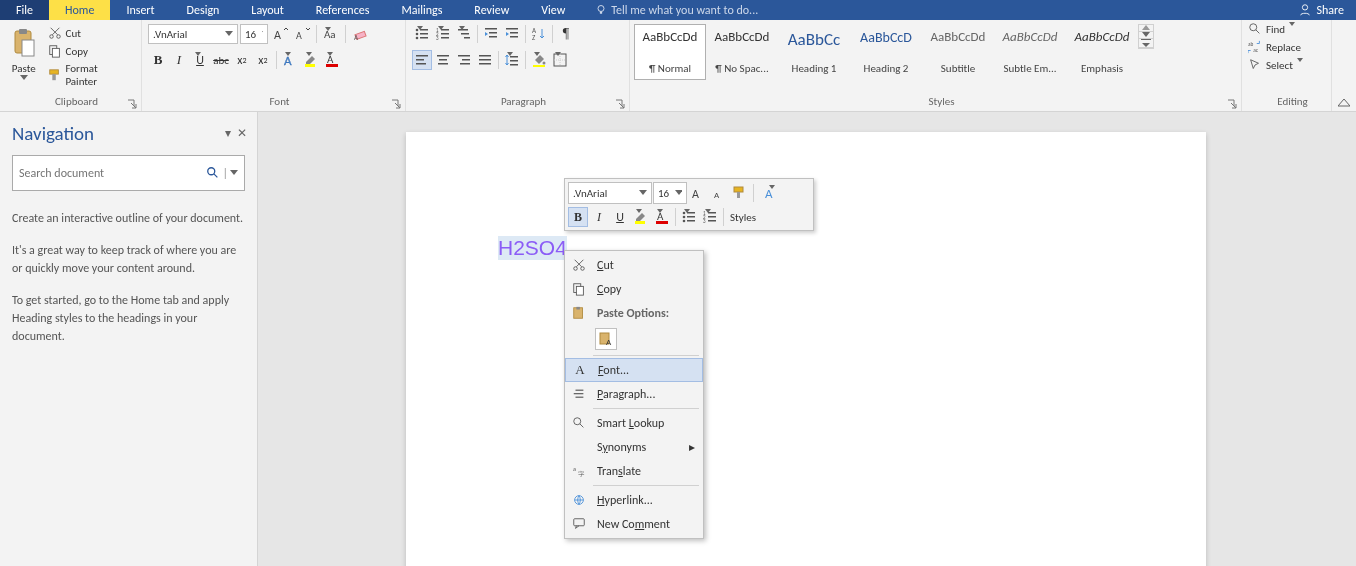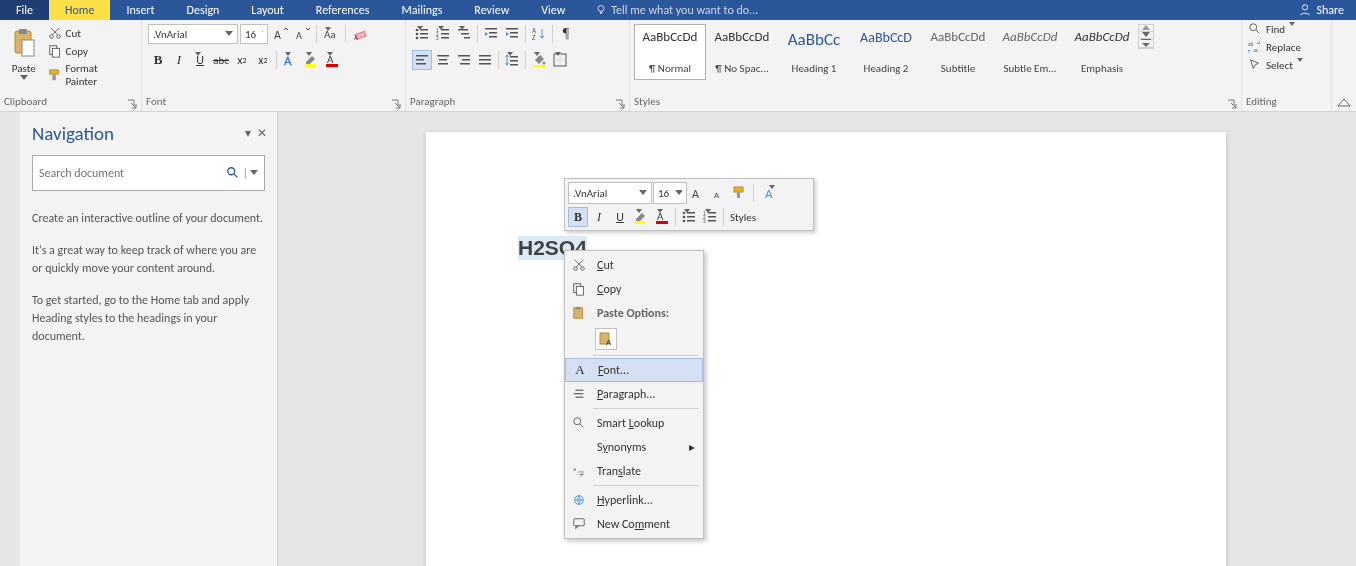--- a/index.html
+++ b/index.html
@@ -11,21 +11,21 @@
 .ribbon-tab.active { background: #fde047; color: #2b579a; }
 .ribbon-tab.file { background: #1e3e74; }
 .tellme { display: flex; align-items: center; color: #cdd8ea; gap: 4px; padding-left: 14px; }
 .tellme svg { width: 12px; height: 12px; }
 .share { margin-left: auto; padding: 0 12px; display: flex; align-items: center; gap: 4px; }
 
 
 .ribbon { background: #f3f3f3; height: 92px; border-bottom: 1px solid #d4d4d4; display: flex; }
 .group { border-right: 1px solid #e0e0e0; display: flex; flex-direction: column; }
 .group-body { flex: 1; display: flex; align-items: flex-start; padding: 4px 6px 0 6px; }
-.group-label { font-size: 11px; color: #666; padding: 2px 0 3px 4px; position: relative; }
+.group-label { text-align: center; font-size: 11px; color: #666; padding: 2px 0 3px 12px; position: relative; }
 .dlg-launch { position: absolute; right: 4px; bottom: 2px; width: 10px; height: 10px; }
 .dlg-launch svg { width: 10px; height: 10px; }
 
 
 .paste-big { display: flex; flex-direction: column; align-items: center; width: 36px; padding-top: 2px; }
 .paste-big .icon-area { width: 28px; height: 34px; display: flex; align-items: center; justify-content: center; }
 .paste-big .lbl { font-size: 11px; margin-top: 2px; }
 .clip-side { display: flex; flex-direction: column; gap: 4px; padding: 2px 4px 0 6px; }
 .clip-item { display: flex; align-items: center; gap: 4px; font-size: 11px; }
 .clip-item svg { width: 14px; height: 14px; }
@@ -55,35 +55,35 @@
 .styles-scroll div { flex: 1; display: flex; align-items: center; justify-content: center; border-bottom: 1px solid #d0d0d0; }
 
 
 .edit-col { display: flex; flex-direction: column; gap: 4px; padding: 2px 6px; }
 .edit-item { display: flex; align-items: center; gap: 4px; font-size: 11px; }
 .edit-item svg { width: 14px; height: 14px; }
 
 .collapse-rib { width: 24px; display:flex; align-items: flex-end; justify-content:center; padding-bottom:4px; }
 
 
-.main { display: flex; height: calc(566px - 112px); padding-left: 20px; }
+.main { display: flex; height: calc(566px - 112px); }
 .nav-pane { width: 258px; background: #f3f3f3; border-right: 1px solid #d4d4d4; padding: 10px 12px; position: relative; }
 .nav-title { font-size: 19px; color: #2b579a; }
 .nav-ctl { position: absolute; right: 10px; top: 14px; display: flex; gap: 6px; color: #666; }
 .nav-search { margin-top: 10px; display:flex; align-items:center; border: 1px solid #aaa; background:#fff; height: 36px; padding: 0 6px; }
 .nav-search input { flex:1; border:none; outline:none; font-size:12px; }
 .nav-tabs { display:flex; gap: 18px; margin-top: 14px; font-size: 12px; }
 .nav-tabs span.active { color:#2b579a; font-weight:600; }
 .nav-tabs span { color:#555; cursor:pointer; }
 .nav-help { margin-top: 18px; font-size: 12px; color: #555; line-height: 1.5; }
 .nav-help p { margin-bottom: 14px; }
 
 .doc-area { flex:1; background: #e6e6e6; position: relative; }
 .page { position:absolute; left: 148px; top: 20px; width: 800px; height: 1000px; background:#fff; box-shadow: 0 2px 5px rgba(0,0,0,0.2); }
-.doc-text { position:absolute; left:92px; top:104px; font-family: Arial, sans-serif; font-size:21px; font-weight:bold; color:#404040; background:#bcd4ec80; }
+.doc-text { position:absolute; left:92px; top:104px; font-family: Arial, sans-serif; font-size:21px; font-weight:normal; color:#8b5cf6; background:#bcd4ec80; }
 
 
 .mini-tb { position:absolute; background:#f3f3f3; border:1px solid #c0c0c0; box-shadow: 2px 2px 4px rgba(0,0,0,0.2); padding:3px; }
 .mini-tb-at { left: 564px; top: 178px; width: 250px; }
 .mini-row { display:flex; align-items:center; gap:1px; }
 .mini-row + .mini-row { margin-top: 3px; }
 .mini-tb .combo { height: 22px; }
 
 
 .ctx { position:absolute; left:564px; top:250px; width: 140px; background:#f3f3f3; border:1px solid #c0c0c0; box-shadow: 2px 2px 5px rgba(0,0,0,0.25); padding: 2px 0; }

